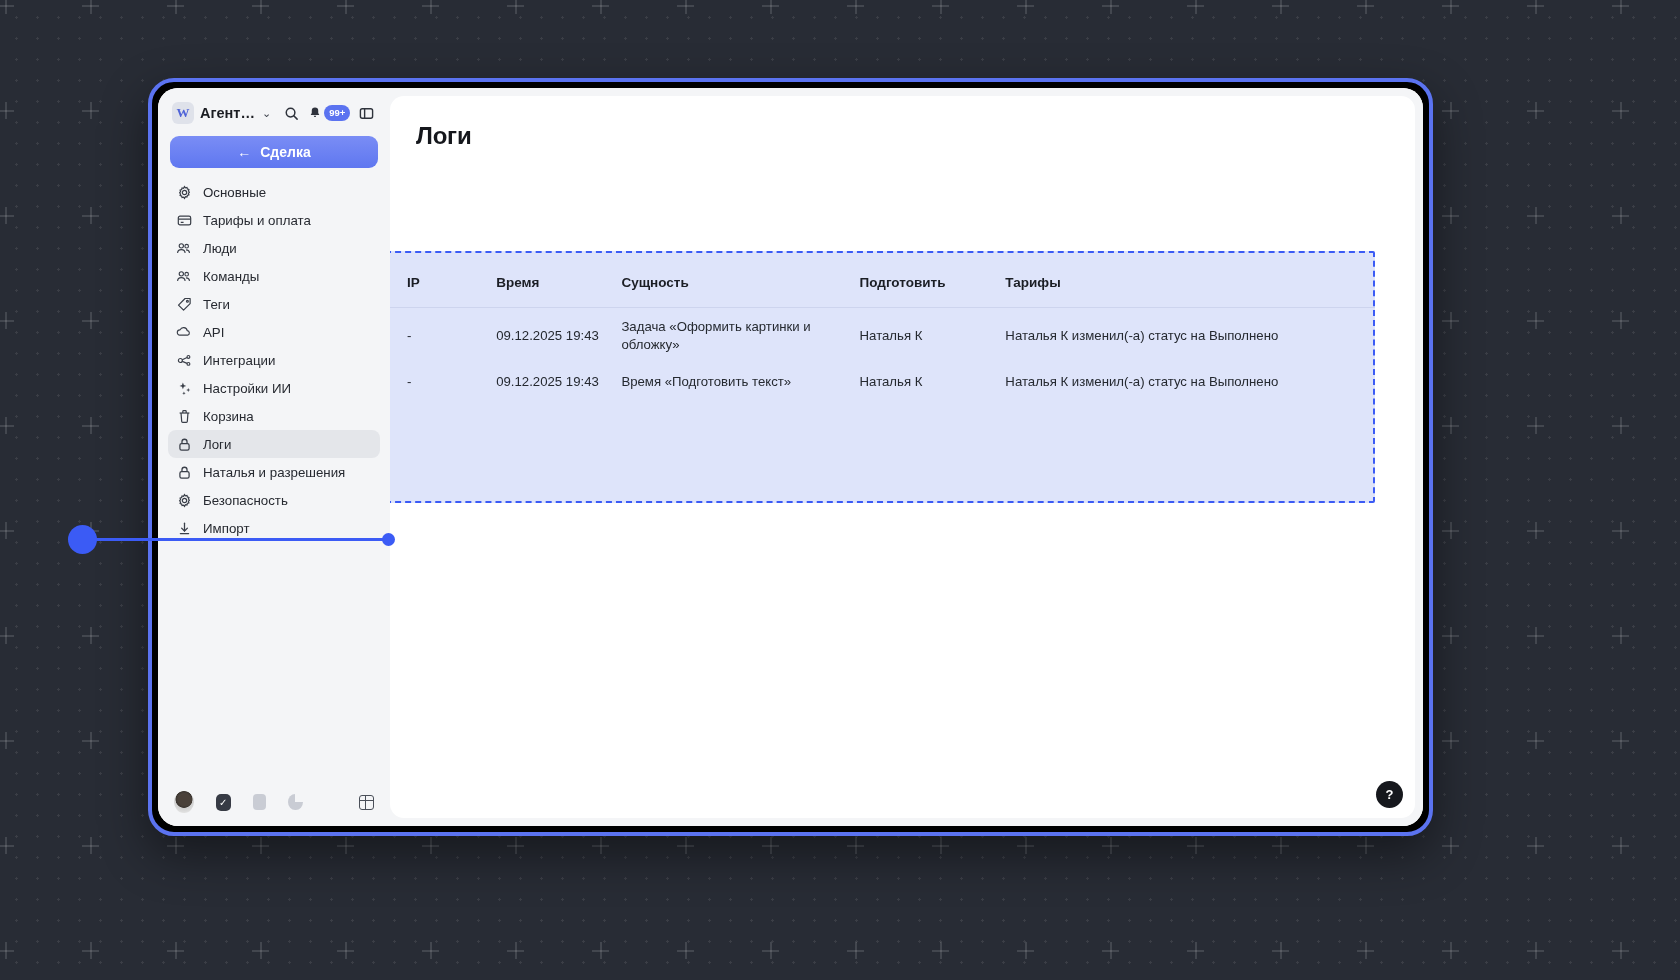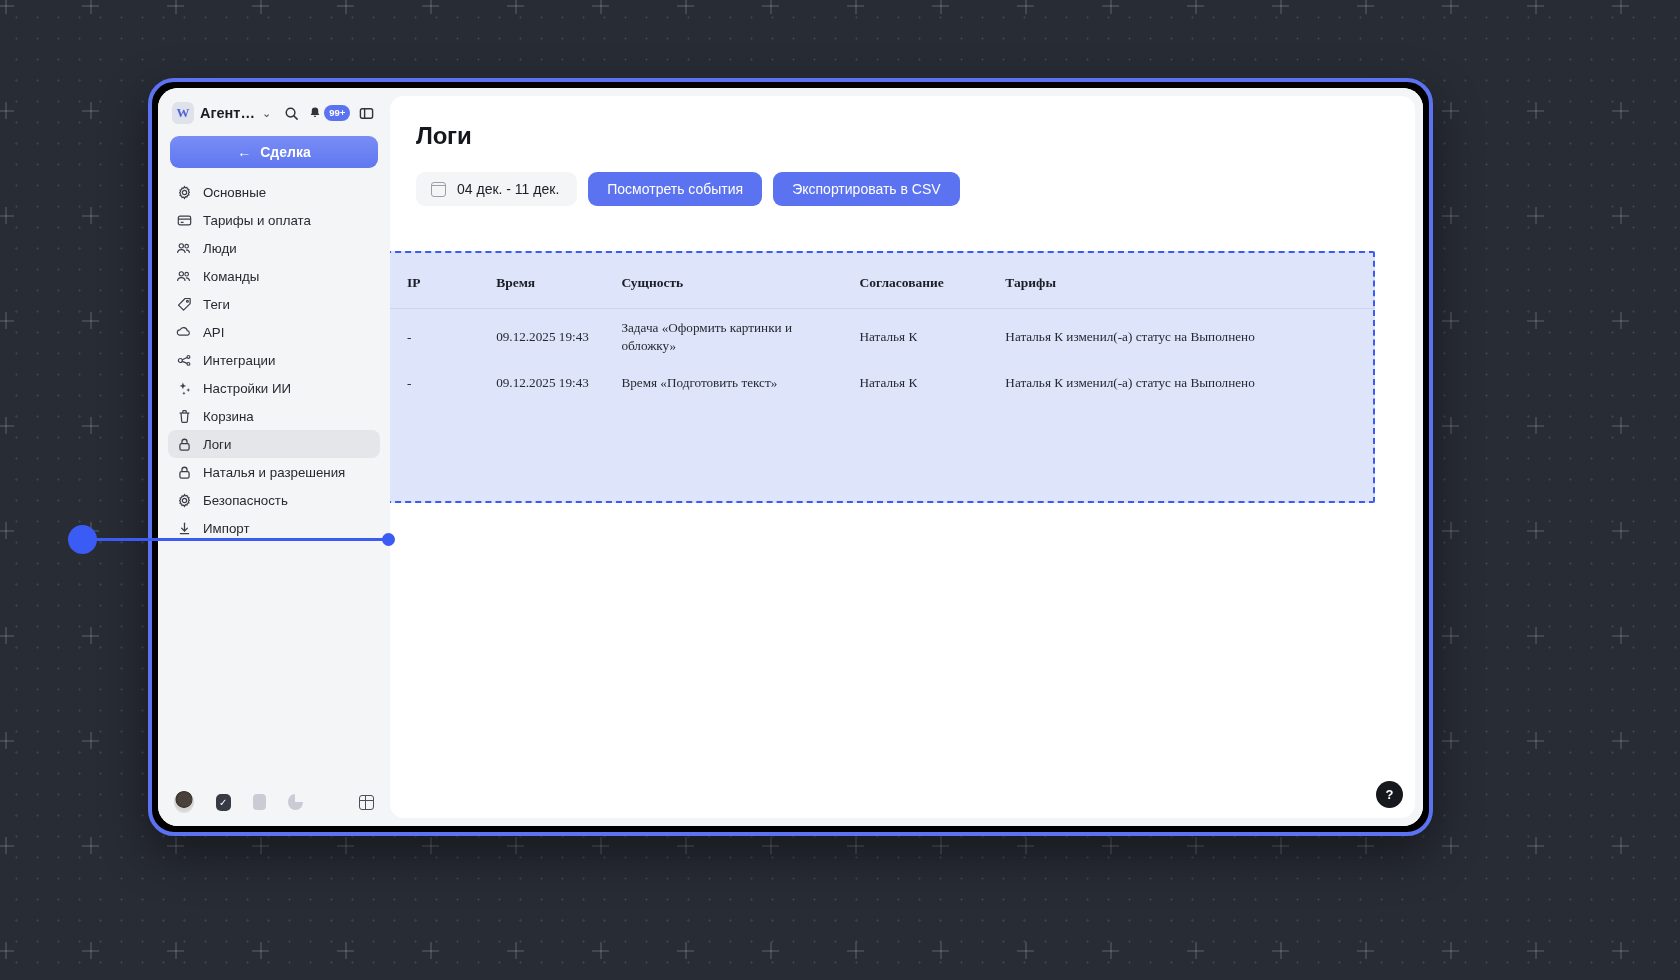--- a/index.html
+++ b/index.html
@@ -179,21 +179,21 @@
     border: 2.2px dashed #3b5bf5;
     background: rgba(219,226,250,0.92);
     border-radius: 2px;
   }
   #table-wrap {
     position: absolute;
     left: -15px; top: 155px;
     width: 1000px; height: 252px;
     overflow: hidden;
   }
-  table { border-collapse: collapse; width: 1000px; table-layout: fixed; font-family: Liberation Serif, serif; }
+  table { border-collapse: collapse; width: 1000px; table-layout: fixed; }
   thead th {
     text-align: left;
     font-size: 13.5px; font-weight: bold; color: #1b1e25;
     padding: 24px 10px 17px 0;
     border-bottom: 1px solid #cdd4ee;
   }
   tbody td {
     font-size: 13.2px; color: #252930;
     padding: 10px 10px 10px 0;
     vertical-align: middle;
@@ -609,40 +609,32 @@
         <div class="bb-pie"></div>
         <div class="bb-grid" style="margin-left:34px"></div>
       </div>
     </aside>
 
     <main id="main">
       <section id="content">
 
         <h1 id="page-title">Логи</h1>
 
-        <div id="toolbar">
-          <div class="date-btn">
-            <span class="cal-ico"></span>
-            <span>04 дек. - 11 дек.</span>
-          </div>
-          <div class="pbtn">Посмотреть события</div>
-          <div class="pbtn">Экспортировать в CSV</div>
-        </div>
 
 
         <div id="dash-box"></div>
 
         <div id="table-wrap">
           <table>
             <thead>
               <tr>
                 <th class="c-ip">IP</th>
                 <th class="c-time">Время</th>
                 <th class="c-ent">Сущность</th>
-                <th class="c-user">Согласование</th>
+                <th class="c-user">Подготовить</th>
                 <th class="c-event">Тарифы</th>
               </tr>
             </thead>
             <tbody id="tbody">
                 <tr>
                   <td class="c-ip">-</td>
                   <td class="c-time">09.12.2025 19:43</td>
                   <td class="c-ent">Задача «Оформить картинки и обложку»</td>
                   <td class="c-user">Наталья К</td>
                   <td class="c-event">Наталья К изменил(-а) статус на Выполнено</td>

